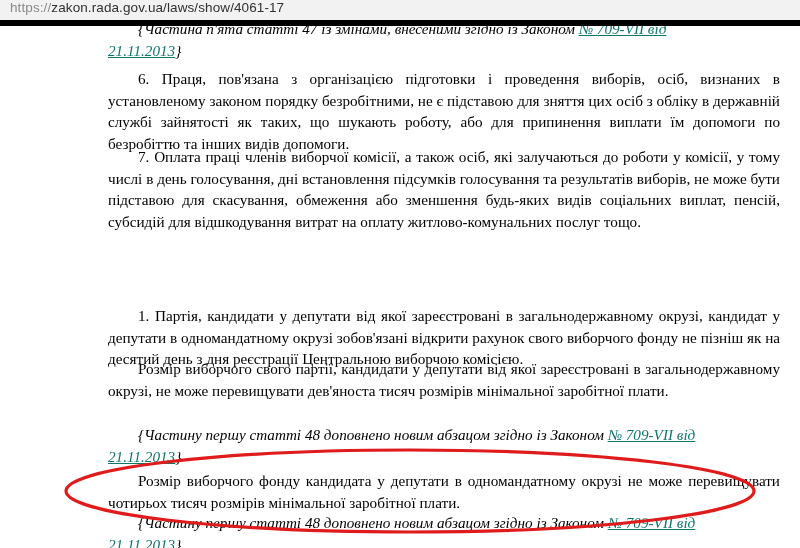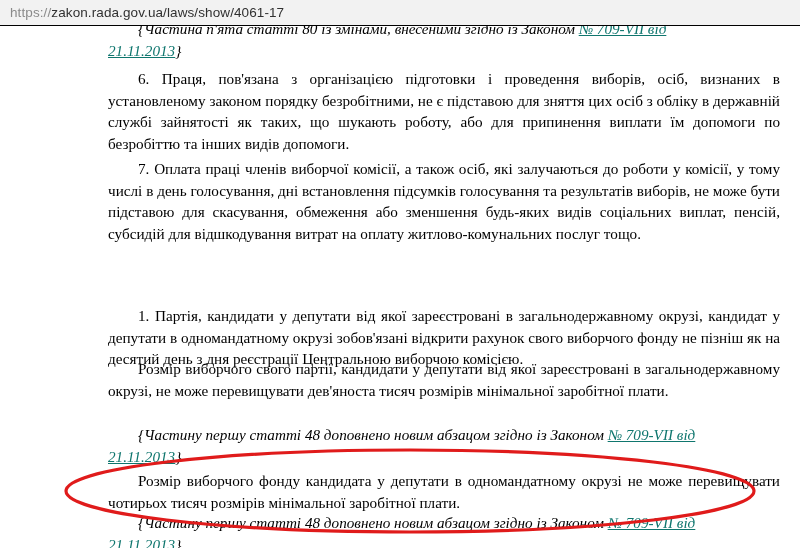--- a/index.html
+++ b/index.html
@@ -18,23 +18,22 @@
     height: 548px;
     background: #ffffff;
   }
   
   #urlbar {
     position: absolute;
     top: 0; left: 0;
     width: 800px;
     height: 26px;
     background: #f2f2f2;
-    border-bottom: 1px solid #000000;
+    border-bottom: 6px solid #000000;
     display: flex;
-    align-items: center;
     padding-left: 10px;
   }
   #urlbar .url-text {
     font-family: "Liberation Sans", sans-serif;
     font-size: 13.5px;
     color: #303030;
     letter-spacing: 0.1px;
     white-space: nowrap;
   }
   #urlbar .url-scheme {
@@ -109,34 +108,34 @@
 <div id="page">
 
   <div id="urlbar">
     <span class="url-text"><span class="url-scheme">https://</span><span>zakon.rada.gov.ua/laws/show/4061-17</span></span>
   </div>
 
   <div id="doc">
 
     <div class="clip-top">
       <p class="indent">
-        <span class="ital">{Частина п'ята статті 80 із змінами, внесеними згідно із Законом</span>
+        <span class="ital">{Частина п'ята статті 47 із змінами, внесеними згідно із Законом</span>
         <span class="link">№ 709-VII від</span>
       </p>
     </div>
 
     <div class="col" style="top: 14px;">
       <p><span class="link">21.11.2013</span><span class="ital">}</span></p>
     </div>
 
     <div class="col" style="top: 42px;">
       <p class="indent"><span>6.</span>&nbsp;<span>Праця, пов'язана з організацією підготовки і проведення виборів, осіб, визнаних в установленому законом порядку безробітними, не є підставою для зняття цих осіб з обліку в державній службі зайнятості як таких, що шукають роботу, або для припинення виплати їм допомоги по безробіттю та інших видів допомоги.</span></p>
     </div>
 
-    <div class="col" style="top: 132px;">
+    <div class="col" style="top: 120px;">
       <p class="indent"><span>7.</span>&nbsp;<span>Оплата праці членів виборчої комісії, а також осіб, які залучаються до роботи у комісії, у тому числі в день голосування, дні встановлення підсумків голосування та результатів виборів, не може бути підставою для скасування, обмеження або зменшення будь-яких видів соціальних виплат, пенсій, субсидій для відшкодування витрат на оплату житлово-комунальних послуг тощо.</span></p>
     </div>
 
 
     <div class="col" style="top: 279px;">
       <p class="indent"><span>1.</span>&nbsp;<span>Партія, кандидати у депутати від якої зареєстровані в загальнодержавному окрузі, кандидат у депутати в одномандатному окрузі зобов'язані відкрити рахунок свого виборчого фонду не пізніш як на десятий день з дня реєстрації Центральною виборчою комісією.</span></p>
     </div>
 
     <div class="col" style="top: 332px;">
       <p class="indent"><span>Розмір виборчого свого партії, кандидати у депутати від якої зареєстровані в загальнодержавному окрузі, не може перевищувати дев'яноста тисяч розмірів мінімальної заробітної плати.</span></p>

